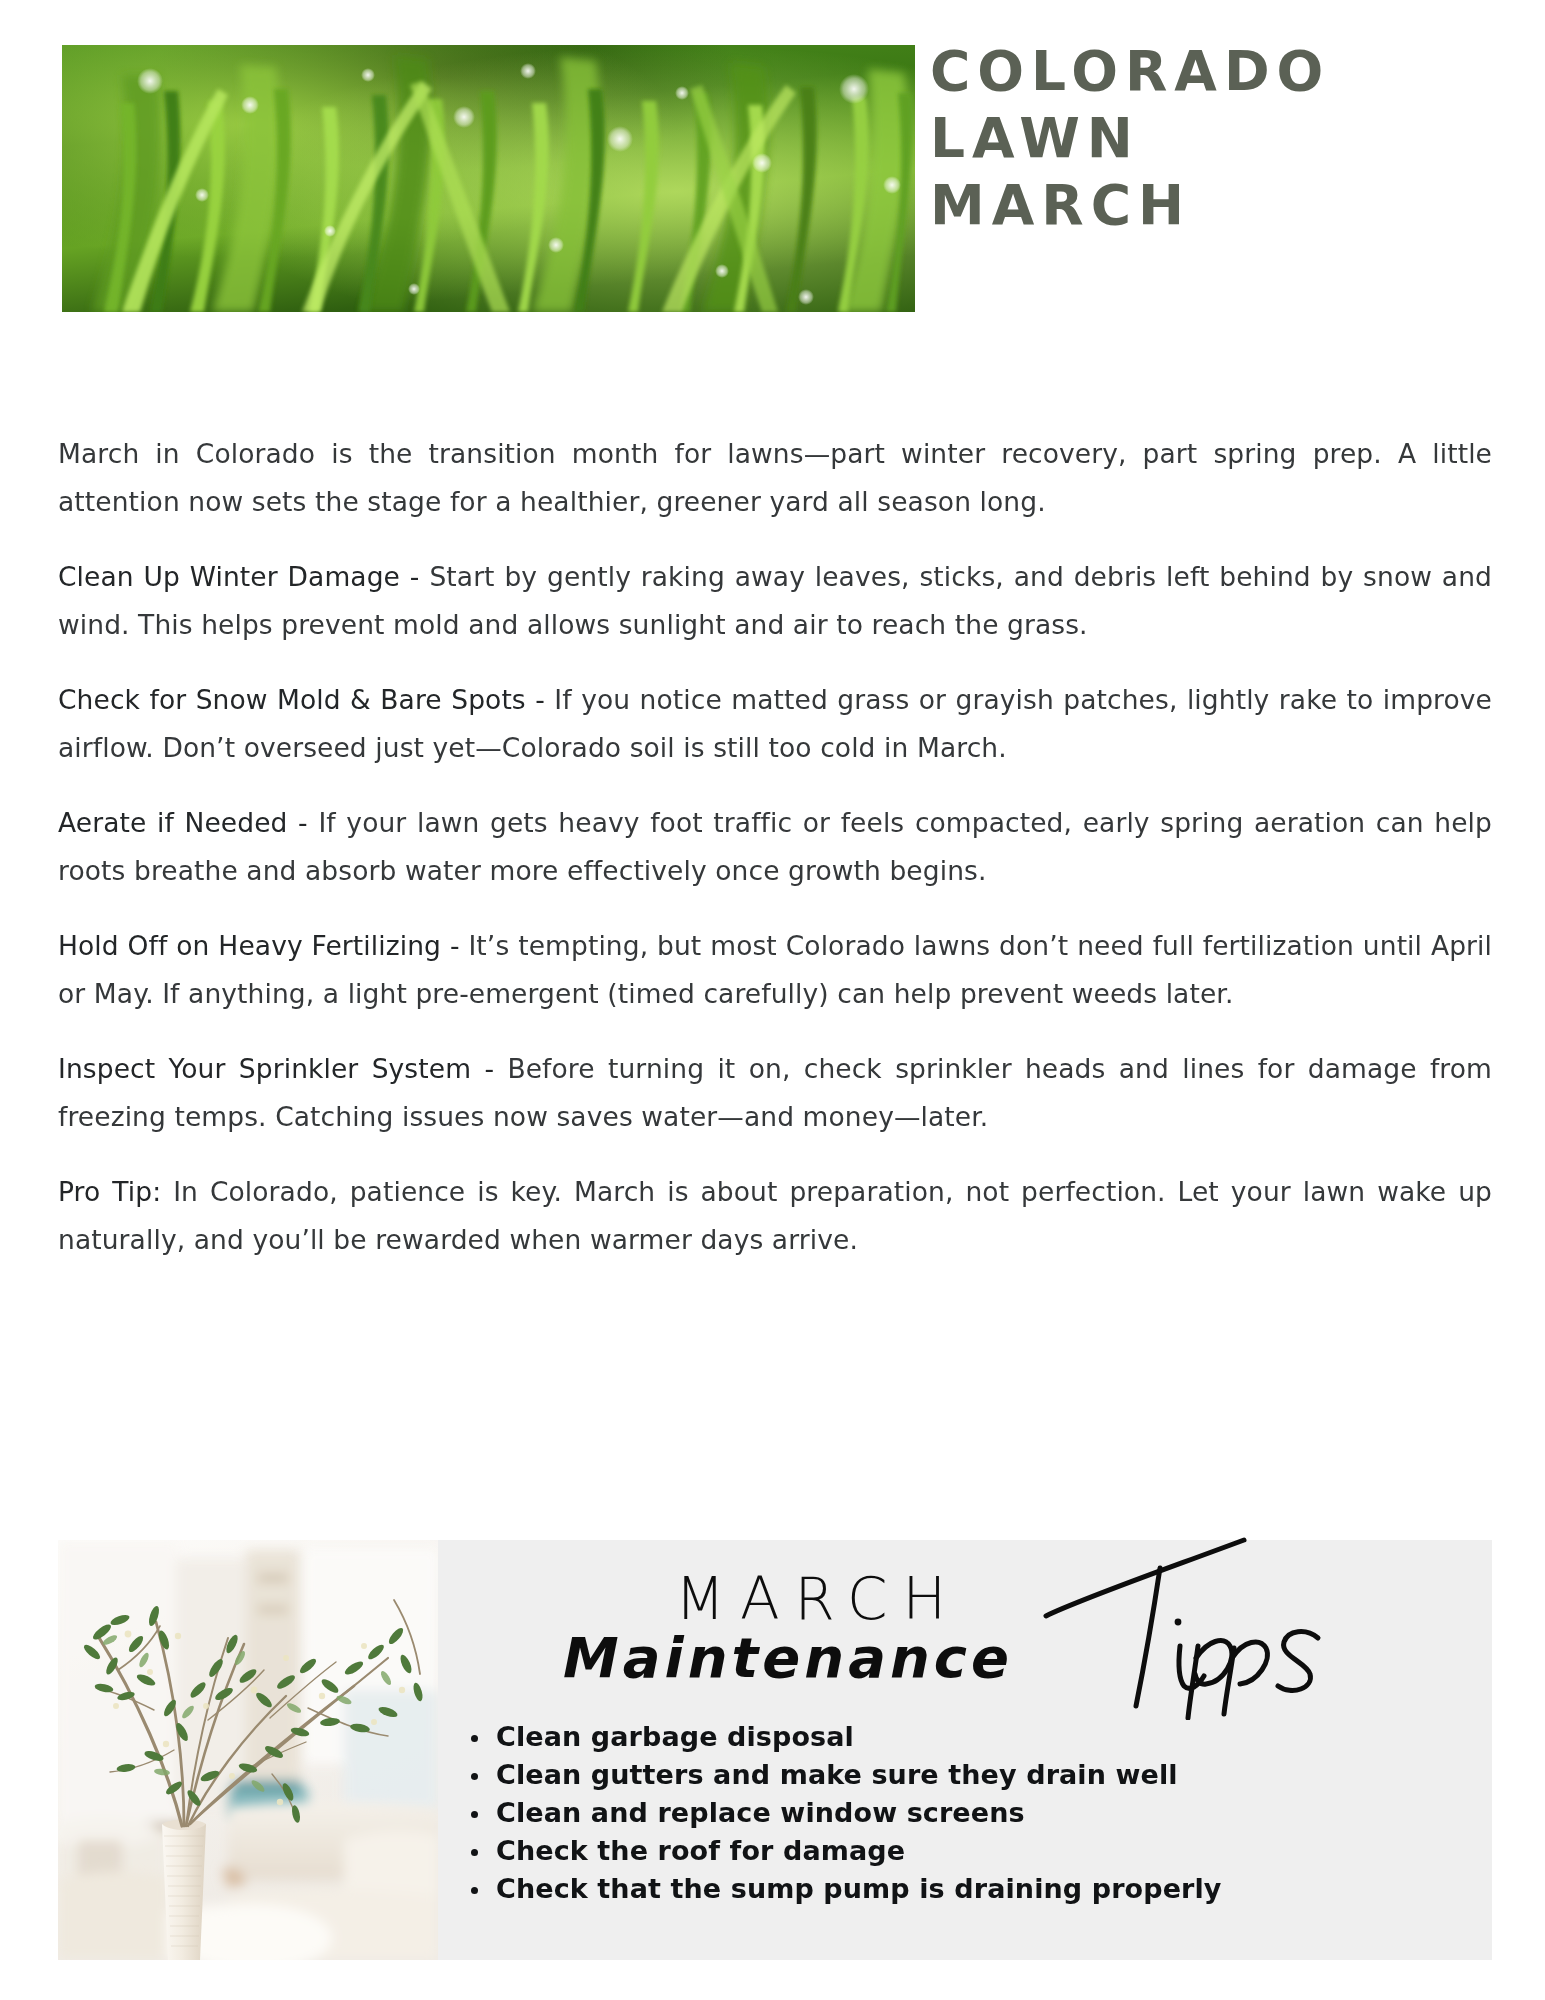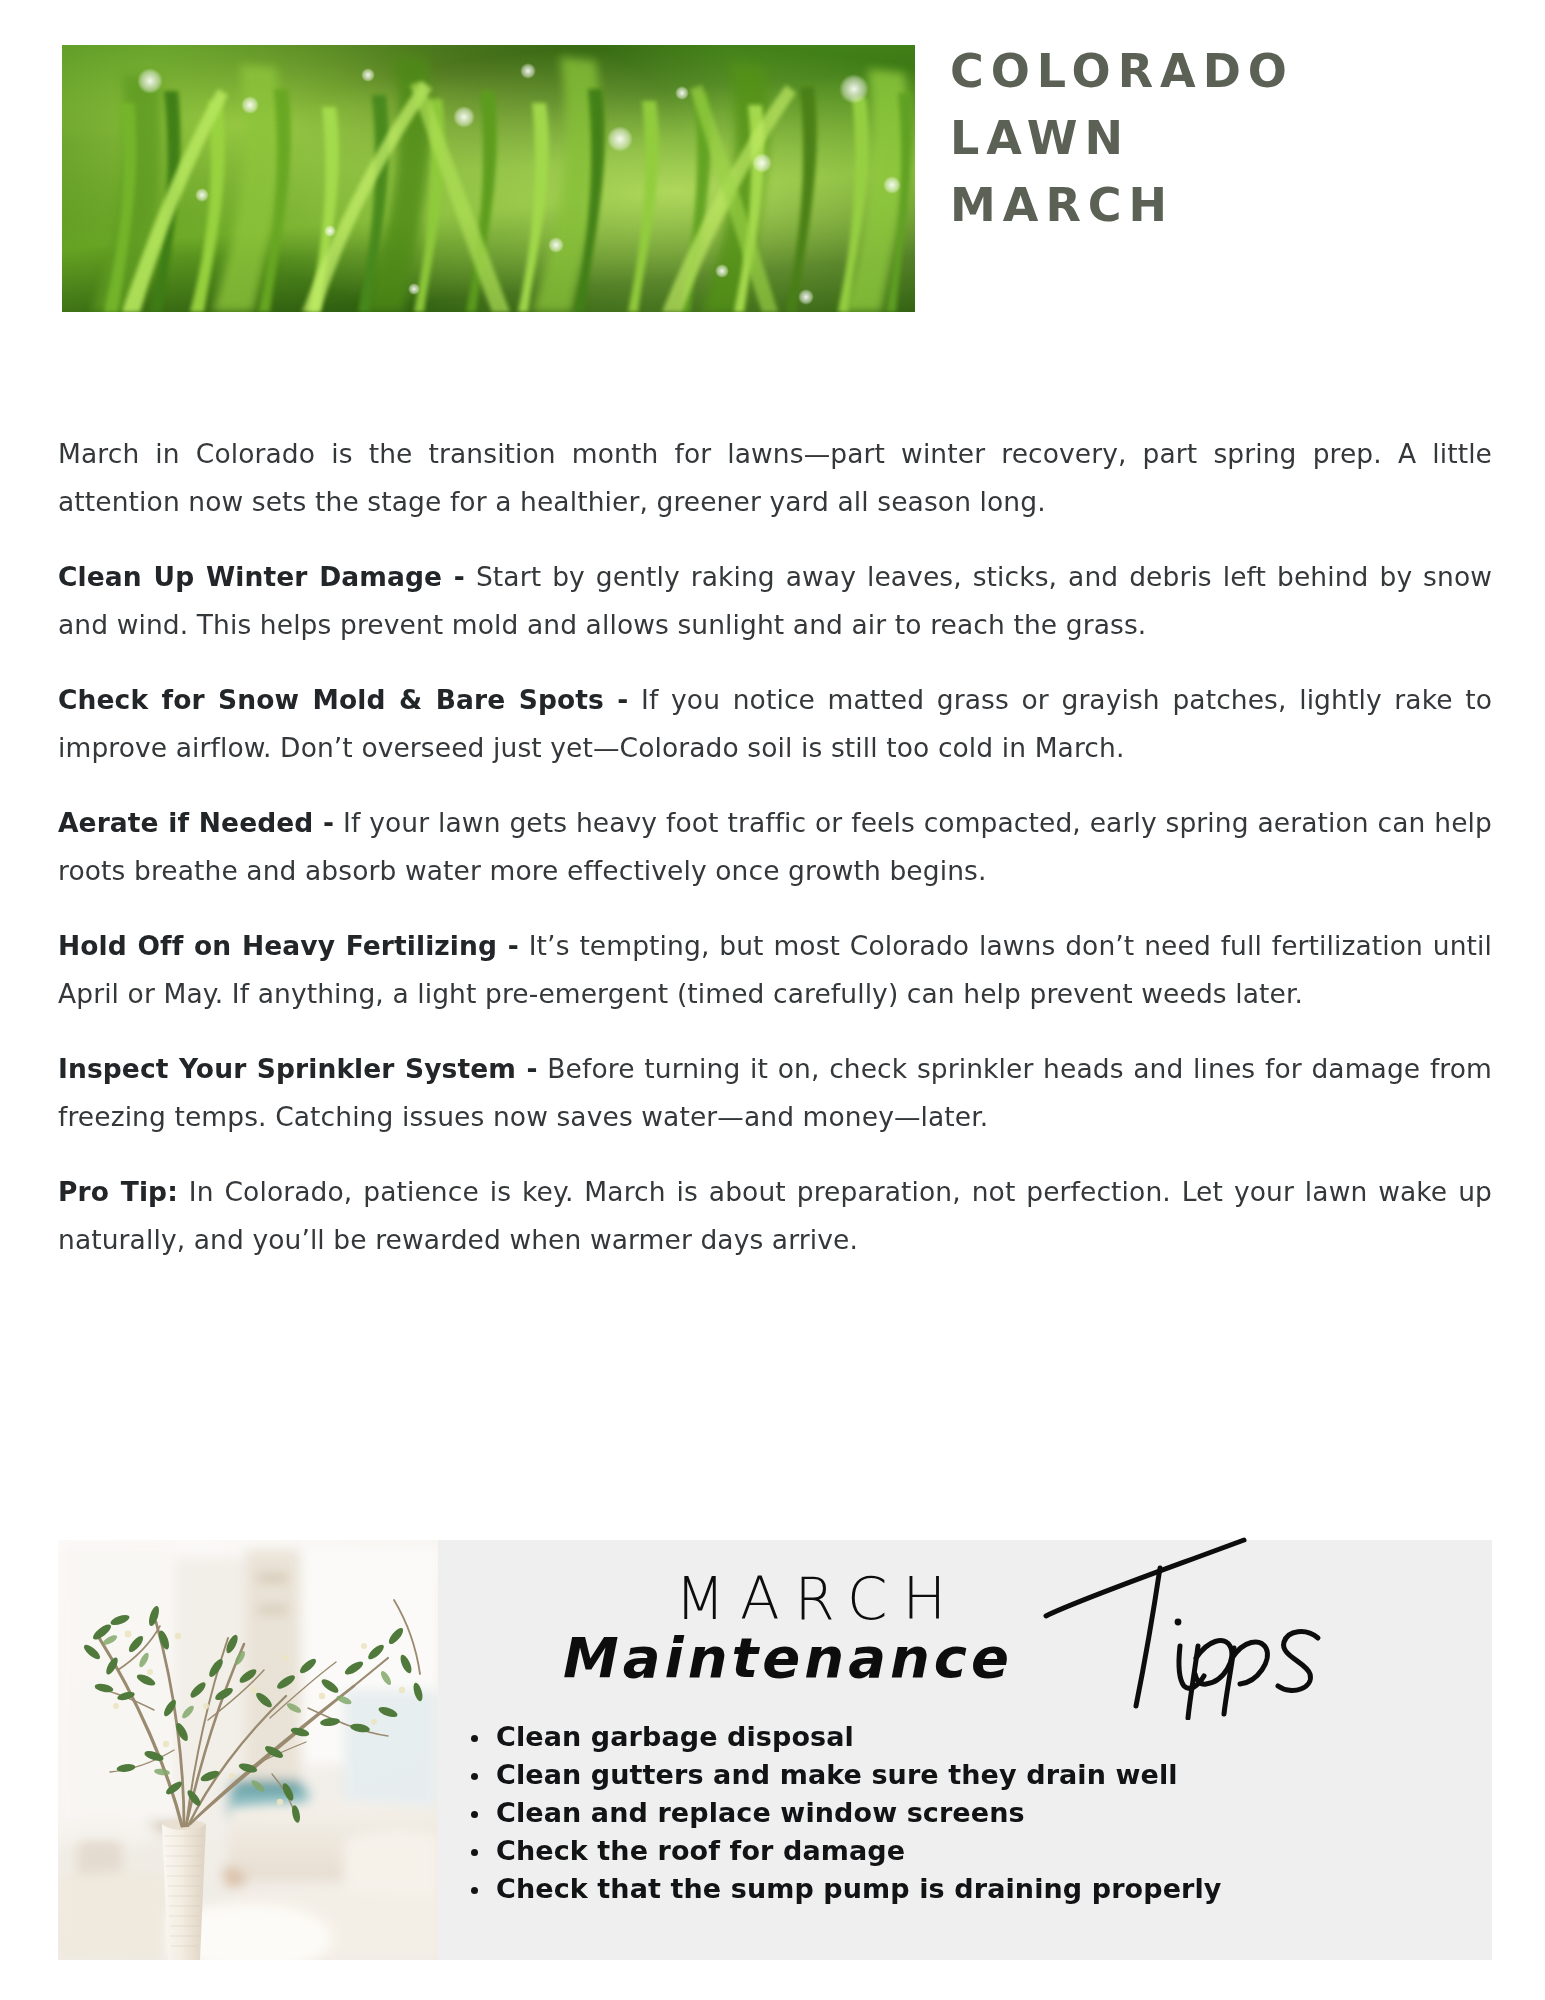--- a/index.html
+++ b/index.html
@@ -32,25 +32,24 @@
   .grass-canvas { display:block; width:100%; height:100%; }
 
   #doc-title {
     position: absolute;
     left: 930px;
     top: 38px;
     width: 520px;
     color: #5b6155;
     font-family: "DejaVu Sans", sans-serif;
     font-weight: 700;
-    font-size: 46px;
+    font-size: 55px;
     line-height: 67px;
     letter-spacing: 7px;
     text-align: left;
-    margin-left: 20px;
   }
   #doc-title .tl { display: block; white-space: nowrap; }
 
   
   #article {
     position: absolute;
     left: 58px;
     top: 415px;
     width: 1434px;
     margin-top: 15px;
@@ -59,21 +58,21 @@
     font-family: "DejaVu Sans", sans-serif;
     font-size: 26.5px;
     line-height: 48px;
     color: #35383a;
     text-align: justify;
     margin: 0 0 27px 0;
     letter-spacing: 0.1px;
   }
   .para:last-child { margin-bottom: 0; }
   .para b {
-    font-weight: 700;
+    font-weight: 400;
     color: #232628;
   }
 
   
   #tips-panel {
     position: absolute;
     left: 58px;
     top: 1540px;
     width: 1434px;
     height: 420px;

